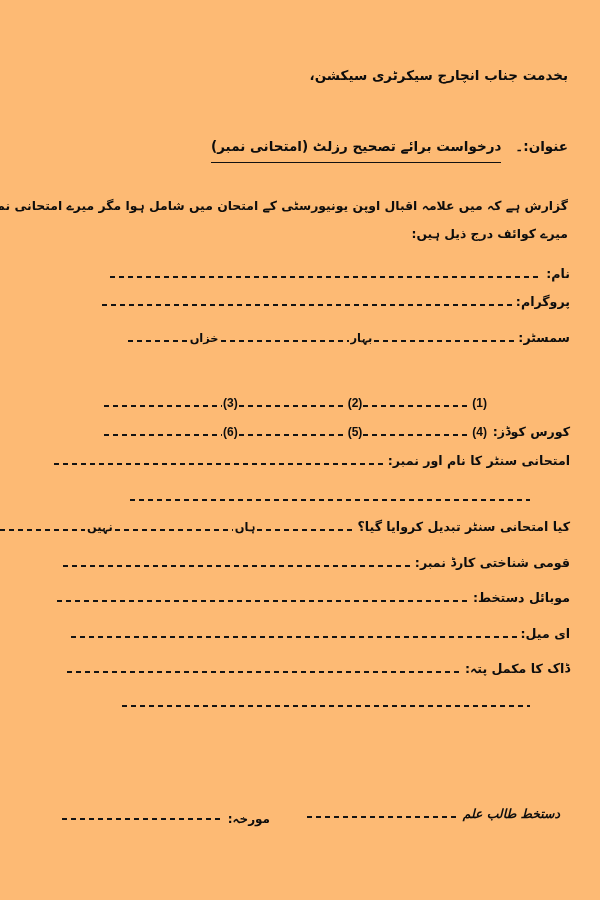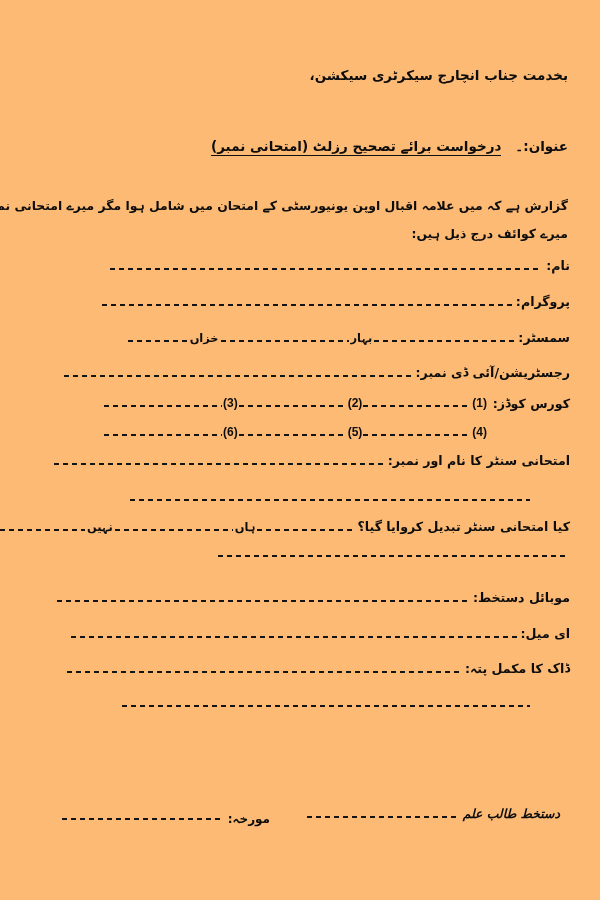--- a/index.html
+++ b/index.html
@@ -65,21 +65,21 @@
     display: flex;
     flex-direction: row;
     align-items: baseline;
     gap: 14px;
     font-size: 13.5px;
   }
   .subject-label { white-space: nowrap; }
   .subject-value {
     white-space: nowrap;
     border-bottom: 1.4px solid #111;
-    padding-bottom: 1px;
+    padding-bottom: 8px;
   }
 
   
   .body-para {
     position: absolute;
     right: 32px;
     left: 32px;
     top: 192px;
     text-align: right;
     font-size: 12.4px;
@@ -110,20 +110,21 @@
     position: absolute;
     right: 70px;
   }
 
   
   .course-label {
     position: absolute;
     right: 30px;
     font-size: 12.6px;
     white-space: nowrap;
+    margin-top: 28px;
   }
   .course-row {
     position: absolute;
     display: flex;
     flex-direction: row;
     align-items: baseline;
     font-size: 12px;
   }
   .course-num {
     font-family: "Liberation Sans", sans-serif;
@@ -169,43 +170,39 @@
   <div class="subject-row urdu">
     <span class="subject-label">عنوان:۔</span>
     <span class="subject-value">درخواست برائے تصحیح رزلٹ (امتحانی نمبر)</span>
   </div>
 
   <div class="body-para urdu">
     <span class="p1">گزارش ہے کہ میں علامہ اقبال اوپن یونیورسٹی کے امتحان میں شامل ہوا مگر میرے امتحانی نمبر رزلٹ میں  شامل نہیں کیے گئے۔</span>
     <span class="p2">میرے کوائف درج ذیل ہیں:</span>
   </div>
 
-  <div class="field-row urdu" style="top:258px;">
+  <div class="field-row urdu" style="top:266px;">
     <span class="field-label">نام:</span>
     <span class="dash" style="width:432px; margin-right:4px;"></span>
   </div>
 
   <div class="field-row urdu" style="top:294px;text-align:right;">
     <span class="field-label">پروگرام:</span>
     <span class="dash" style="width:410px; margin-right:4px;"></span>
   </div>
 
   <div class="field-row urdu" style="top:330px;">
     <span class="field-label">سمسٹر:</span>
     <span class="dash" style="width:140px; margin-right:4px;"></span>
     <span class="inline-opt">بہار</span>
     <span class="dash" style="width:128px;"></span>
     <span class="inline-opt">خزاں</span>
     <span class="dash" style="width:60px;"></span>
   </div>
 
-  <div class="field-row urdu" style="top:365px;">
-    <span class="field-label">رجسٹریشن/آئی ڈی نمبر:</span>
-    <span class="dash" style="width:348px; margin-right:4px;"></span>
-  </div>
 
   <div class="course-label urdu" style="top:396px;">کورس کوڈز:</div>
 
   <div class="course-row rtl" style="top:396px; right:112px;">
     <span class="course-num">(1)</span>
     <span class="dash" style="width:108px;"></span>
     <span class="course-num">(2)</span>
     <span class="dash" style="width:108px;"></span>
     <span class="course-num">(3)</span>
     <span class="dash" style="width:118px;"></span>
@@ -231,20 +228,21 @@
   <div class="field-row urdu" style="top:519px;">
     <span class="field-label">کیا امتحانی سنٹر تبدیل کروایا گیا؟</span>
     <span class="dash" style="width:96px; margin-right:4px;"></span>
     <span class="inline-opt">ہاں</span>
     <span class="dash" style="width:118px;"></span>
     <span class="inline-opt">نہیں</span>
     <span class="dash" style="width:112px;"></span>
   </div>
 
   <div class="field-row urdu" style="top:555px;">
+    <span class="field-label">قومی شناختی کارڈ نمبر:</span>
     <span class="dash" style="width:348px; margin-right:4px;"></span>
   </div>
 
   <div class="field-row urdu" style="top:590px;">
     <span class="field-label">موبائل دستخط:</span>
     <span class="dash" style="width:412px; margin-right:4px;"></span>
   </div>
 
   <div class="field-row urdu" style="top:626px;">
     <span class="field-label">ای میل:</span>

